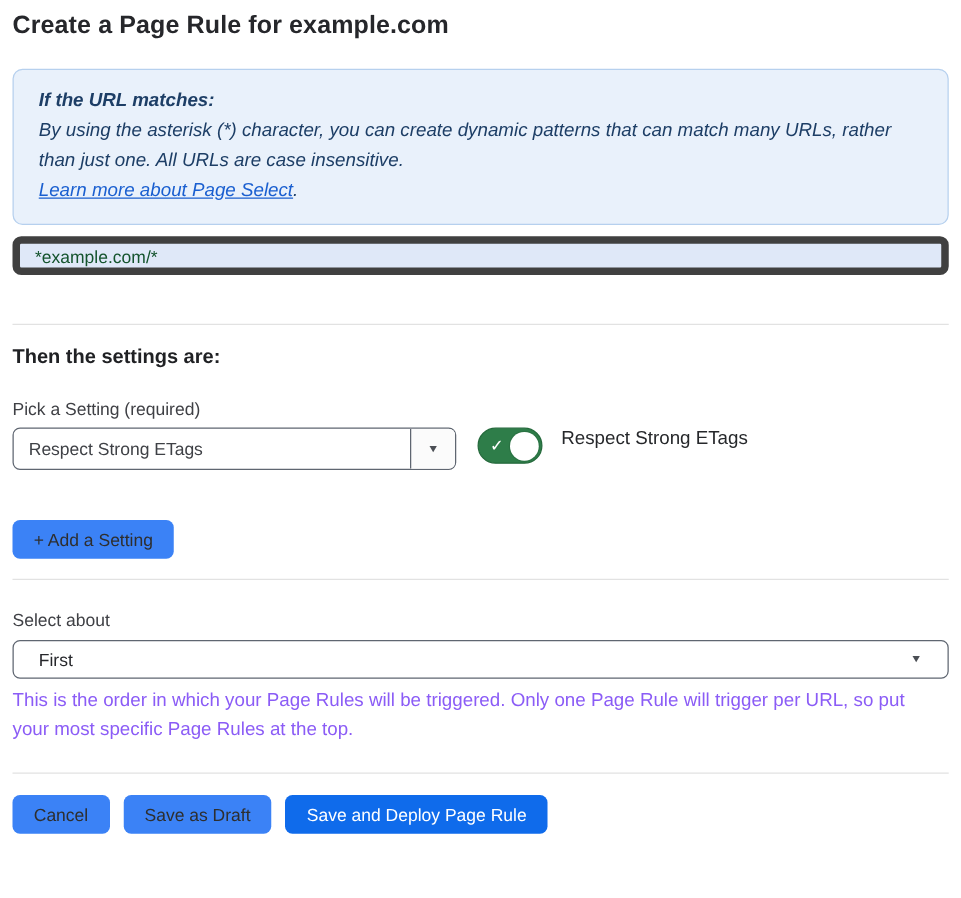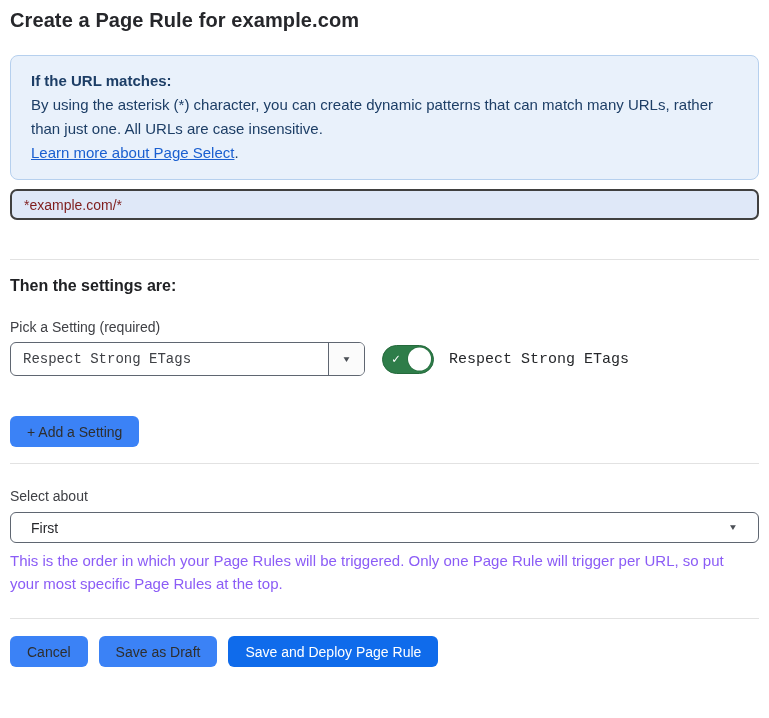--- a/index.html
+++ b/index.html
@@ -22,44 +22,45 @@
 
   .info-box {
     margin-top: 23px;
     background: #e9f1fb;
     border: 1px solid #b6d0ee;
     border-radius: 8px;
     padding: 13px 20px 14px 20px;
     color: #1d3e66;
     font-size: 15px;
     line-height: 24px;
+    font-style: italic;
   }
   .info-box .info-heading { font-weight: 700; }
   .info-box a.info-link {
     color: #1a5fd0;
     text-decoration: underline;
     cursor: pointer;
   }
 
   .field-label {
     margin-top: 27px;
     font-size: 14px;
     color: #3f4045;
   }
 
   .url-input {
     margin-top: 9px;
     width: 749px;
     height: 31px;
     background: #dfe8f8;
-    border: 2px solid #404040;
+    border: 6px solid #404040;
     border-radius: 7px;
     padding: 0 12px;
     font-size: 14px;
-    color: #7f1d1d;
+    color: #14532d;
     font-family: "Liberation Sans", "DejaVu Sans", sans-serif;
     outline: none;
     display: block;
   }
 
   .divider {
     border: none;
     border-top: 1px solid #e2e2e2;
     margin-top: 39px;
   }
@@ -69,22 +70,21 @@
   h2.section-heading {
     margin-top: 17px;
     font-size: 16px;
     font-weight: 700;
     color: #202124;
   }
 
   .setting-row {
     margin-top: 7px;
     display: flex;
-    align-items: center;
-    font-family: Liberation Mono, monospace;
+    align-items: flex-start;
   }
 
   .setting-dropdown {
     width: 355px;
     height: 34px;
     background: #ffffff;
     border: 1px solid #5f6671;
     border-radius: 6px;
     display: flex;
     align-items: stretch;

